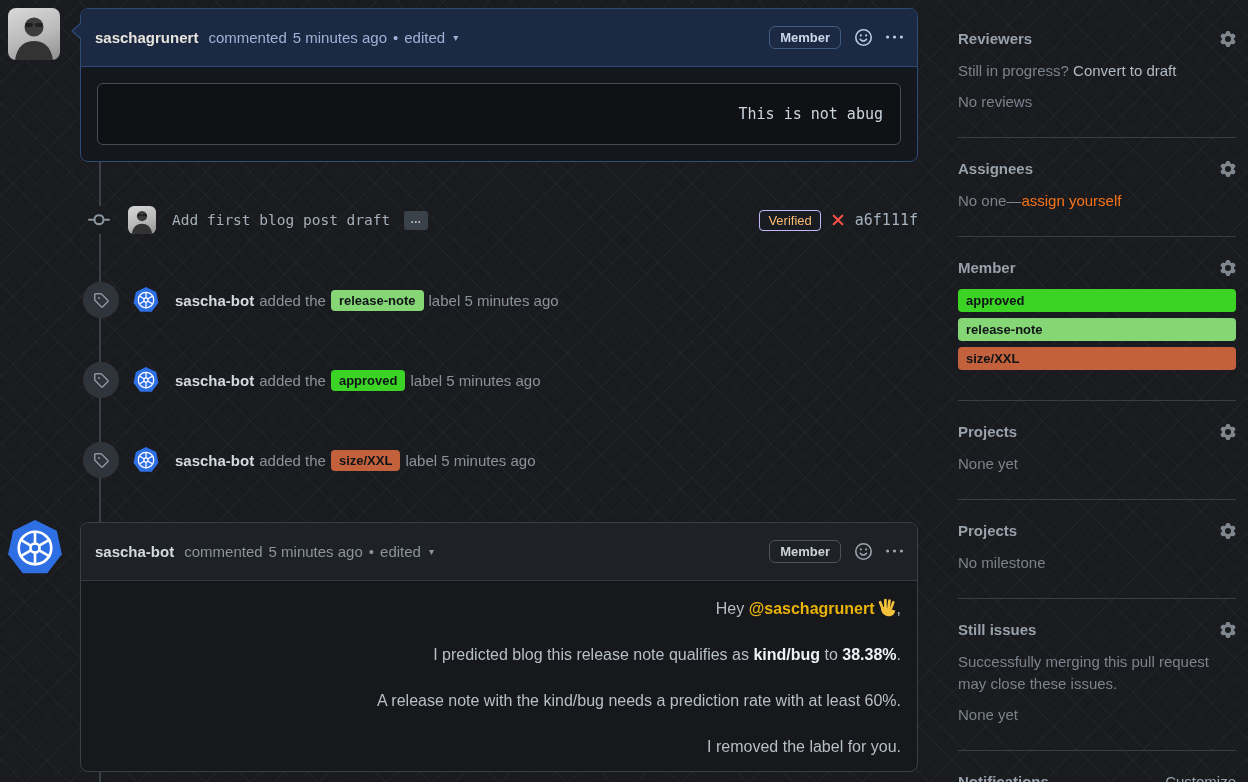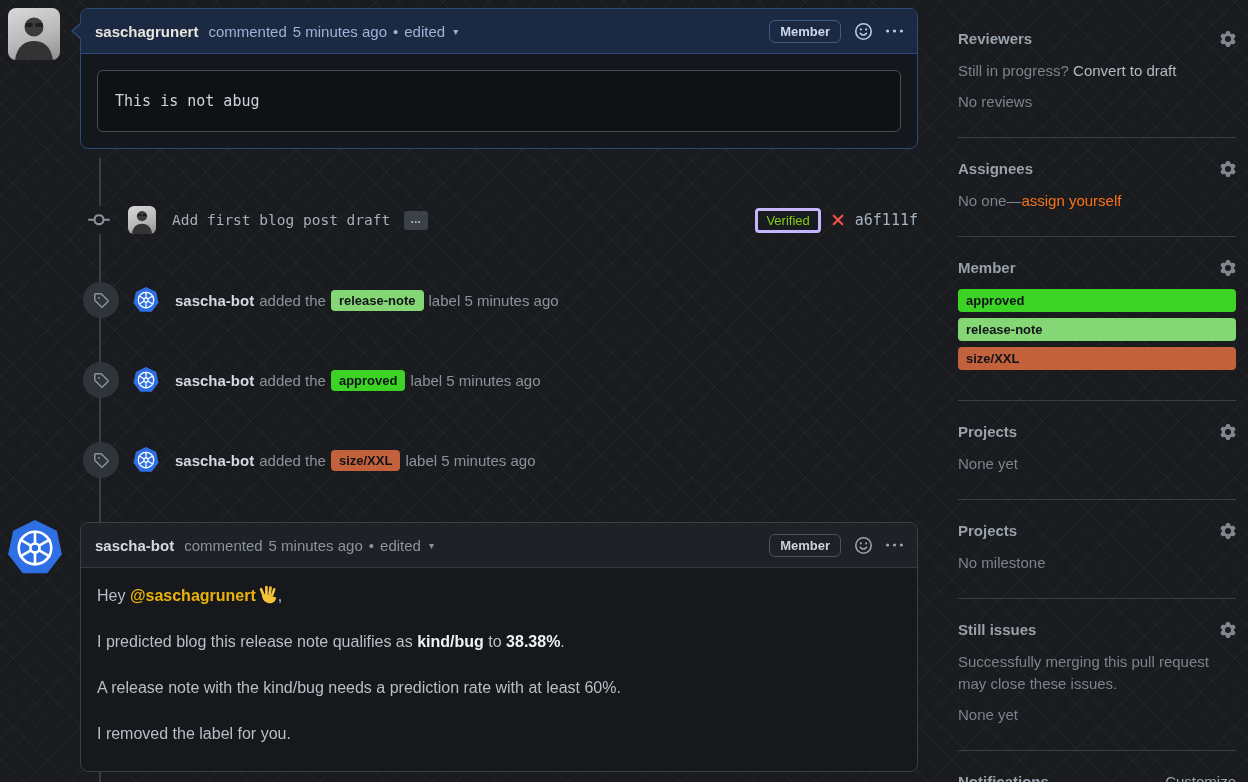--- a/index.html
+++ b/index.html
@@ -27,21 +27,21 @@
   .av-sm  { width:28px; height:28px; border-radius:6px; flex:none; }
   .hepta { background:#2f6fe4; clip-path:polygon(50% 0%, 89% 19%, 98% 61%, 72% 95%, 28% 95%, 2% 61%, 11% 19%);
            display:flex; align-items:center; justify-content:center; flex:none; }
   .hepta-big { position:absolute; left:7px; top:520px; width:56px; height:56px; }
   .hepta-sm  { width:26px; height:26px; }
 
   
   .comment { position:absolute; left:80px; width:838px; border-radius:8px; border:1px solid; z-index:1; }
   .cbox1 { top:8px;  background:#14171b; border-color:#2d4a78; }
   .cbox2 { top:522px; height:250px; background:#16181c; border-color:#3a3f45; overflow:hidden; }
-  .c-header { height:45px; display:flex; align-items:center; gap:6px; padding:0 14px;
+  .c-header { height:58px; display:flex; align-items:center; gap:6px; padding:0 14px;
               border-bottom:1px solid; border-radius:7px 7px 0 0; font-size:15px; position:relative; }
   .cbox1 .c-header { background:#1c2942; border-color:#2d4a78; color:#9db2d6; }
   .cbox2 .c-header { background:#1e2126; border-color:#363a40; color:#8b939c; }
   .c-author { font-weight:bold; margin-right:4px; }
   .cbox1 .c-author { color:#e7e5dd; }
   .cbox2 .c-author { color:#d3dae1; }
   .c-caret { font-size:10px; margin-left:2px; }
   .c-right { margin-left:auto; display:flex; align-items:center; gap:14px;padding-left:42px; }
   .member { font-size:13px; font-weight:bold; padding:3px 10px; border-radius:6px; border:1px solid; }
   .cbox1 .member { border-color:#3e5c82; color:#ccd8ea; }
@@ -51,39 +51,39 @@
   .cbox2 .icon-btn svg { fill:#9aa2ab; }
 
   .comment::before, .comment::after { content:""; position:absolute; width:0; height:0; border-style:solid; }
   .comment::before { top:13px; left:-10px; border-width:9px 10px 9px 0; }
   .comment::after  { top:15px; left:-8px;  border-width:7px 8px 7px 0; }
   .cbox1::before { border-color:transparent #2d4a78 transparent transparent; }
   .cbox1::after  { border-color:transparent #1c2942 transparent transparent; }
   .cbox2::before { border-color:transparent #3a3f45 transparent transparent; }
   .cbox2::after  { border-color:transparent #1e2126 transparent transparent; }
 
-  .c-body { padding:16px; }
+  .c-body { padding:16px;text-align:right; }
   .code-block { border:1px solid #474d55; border-radius:6px; background:#0f1115; padding:21px 17px;
                 font-family:"DejaVu Sans Mono","Liberation Mono",monospace; font-size:15px; color:#ccd4dc; }
   .c2-body p { font-size:16px; line-height:24px; margin:0 0 22px; color:#b7bfc7; }
   .c2-body p:last-child { margin-bottom:0; }
   .c2-body b { color:#eef2f6; }
   .mention { font-weight:bold; color:#eab308; text-decoration:none; }
   .wave { display:inline-block; vertical-align:-3px; margin-left:3px; }
 
   
   .commit-row { position:absolute; left:80px; top:204px; width:838px; height:32px;
                 display:flex; align-items:center; z-index:1; }
   .commit-icon-wrap { margin-left:8px; background:#191b1f; padding:3px 0; flex:none; }
   .commit-msg { margin-left:16px; font-family:"DejaVu Sans Mono","Liberation Mono",monospace;
                 font-size:14.5px; color:#a6b0ba; text-decoration:none; }
   .more-btn { margin-left:14px; background:#3a4149; border:none; border-radius:3px; color:#c2cad2;
               font-size:11px; font-weight:bold; letter-spacing:1px; line-height:10px; padding:3px 6px 6px; cursor:pointer; }
   .commit-right { margin-left:auto; display:flex; align-items:center; gap:9px; }
-  .verified { font-size:13px; color:#84cc16; border:3px solid #c4b5fd; background:#181c21;
+  .verified { font-size:13px; color:#fdba74; border:1px solid #c4b5fd; background:#181c21;
               border-radius:4px; padding:2px 8px; cursor:pointer; }
   .commit-hash { font-family:"DejaVu Sans Mono","Liberation Mono",monospace; font-size:15px;
                  color:#a5b2c0; text-decoration:none; }
   .commit-avatar-wrap { margin-left:18px; flex:none; }
 
   
   .event-row { position:absolute; left:80px; width:838px; height:36px; display:flex; align-items:center; z-index:1; font-size:15px; color:#8b939c; }
   .ev1 { top:282px; } .ev2 { top:362px; } .ev3 { top:442px; }
   .ev-badge { width:36px; height:36px; border-radius:50%; background:#2f343b; margin-left:3px;
               display:flex; align-items:center; justify-content:center; flex:none; }

